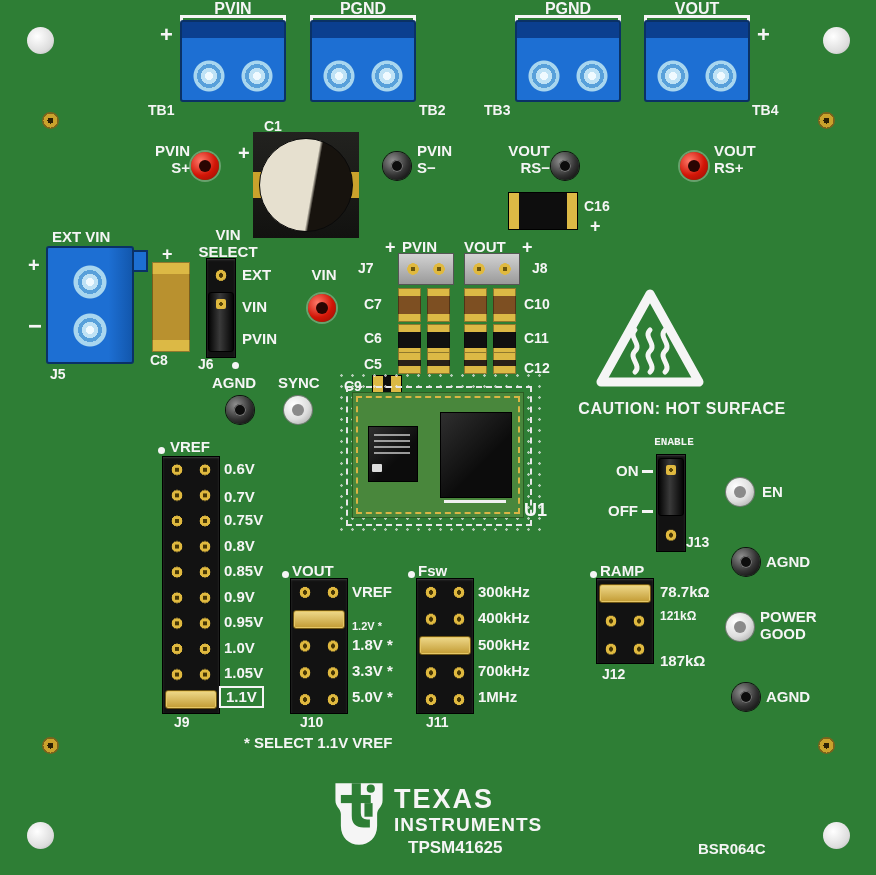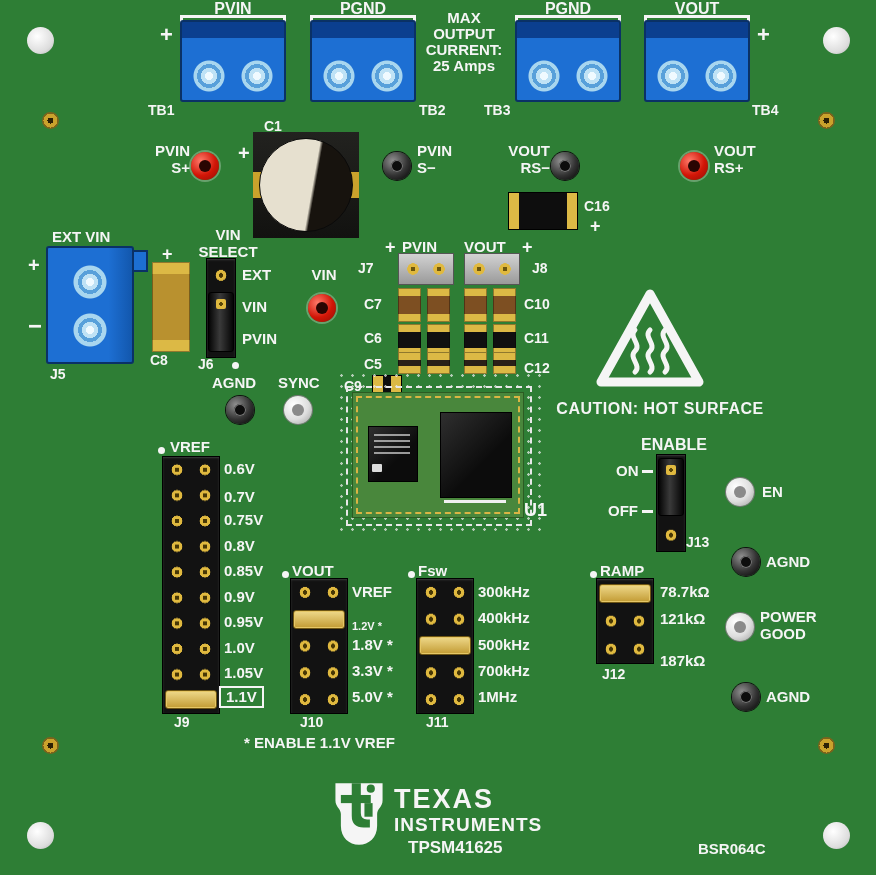--- a/index.html
+++ b/index.html
@@ -104,26 +104,20 @@
   <div class="bracket" style="left:180px;top:15px;width:106px;"></div>
   <div class="lbl" style="left:160px;top:22px;font-size:22px;">+</div>
   <div class="tblock" style="left:180px;top:20px;"></div>
   <div class="lbl" style="left:148px;top:102px;font-size:14px;">TB1</div>
 
   <div class="lbl ctr" style="left:310px;top:0;width:106px;font-size:16px;">PGND</div>
   <div class="bracket" style="left:310px;top:15px;width:106px;"></div>
   <div class="tblock" style="left:310px;top:20px;"></div>
   <div class="lbl" style="left:419px;top:102px;font-size:14px;">TB2</div>
 
-  <div class="lbl ctr blk2" style="left:412px;top:10px;width:104px;font-size:15px;line-height:16px;">
-    <span>MAX</span>
-    <span>OUTPUT</span>
-    <span>CURRENT:</span>
-    <span>25 Amps</span>
-  </div>
 
   <div class="lbl ctr" style="left:515px;top:0;width:106px;font-size:16px;">PGND</div>
   <div class="bracket" style="left:515px;top:15px;width:106px;"></div>
   <div class="tblock" style="left:515px;top:20px;"></div>
   <div class="lbl" style="left:484px;top:102px;font-size:14px;">TB3</div>
 
   <div class="lbl ctr" style="left:644px;top:0;width:106px;font-size:16px;">VOUT</div>
   <div class="bracket" style="left:644px;top:15px;width:106px;"></div>
   <div class="lbl" style="left:757px;top:22px;font-size:22px;">+</div>
   <div class="tblock" style="left:644px;top:20px;"></div>
@@ -225,23 +219,23 @@
   <div class="lbl" style="left:524px;top:500px;font-size:18px;">U1</div>
 
   <svg style="position:absolute;left:594px;top:286px;" width="112" height="104" viewBox="0 0 112 104">
     <path d="M56 8 L105 96 H7 Z" fill="none" stroke="#f5f5f5" stroke-width="9" stroke-linejoin="round"></path>
     <g stroke="#f5f5f5" stroke-width="5" fill="none" stroke-linecap="round">
       <path d="M41 86 c7,-7 -7,-14 0,-21 c7,-7 -7,-14 0,-21"></path>
       <path d="M56 86 c7,-7 -7,-14 0,-21 c7,-7 -7,-14 0,-21"></path>
       <path d="M71 86 c7,-7 -7,-14 0,-21 c7,-7 -7,-14 0,-21"></path>
     </g>
   </svg>
-  <div class="lbl ctr" style="left:550px;top:400px;width:220px;font-size:16px;letter-spacing:.5px;">CAUTION: HOT SURFACE</div>
-
-  <div class="lbl ctr" style="left:636px;top:436px;width:76px;font-size:16px;">ENABLE</div>
+  <div class="lbl ctr" style="left:572px;top:400px;width:220px;font-size:16px;letter-spacing:.5px;">CAUTION: HOT SURFACE</div>
+
+  <div class="lbl ctr" style="left:636px;top:436px;width:76px;font-size:11px;font-family:Liberation Mono, monospace;">ENABLE</div>
   <div class="hdr g1x3" style="left:656px;top:454px;width:28px;height:96px;"></div>
   <div class="jmpv" style="left:658px;top:458px;width:24px;height:56px;"></div>
   <div class="lbl" style="left:616px;top:462px;font-size:15px;">ON</div>
   <div class="tick" style="left:642px;top:470px;width:11px;"></div>
   <div class="lbl" style="left:608px;top:502px;font-size:15px;">OFF</div>
   <div class="tick" style="left:642px;top:510px;width:11px;"></div>
   <div class="lbl" style="left:686px;top:534px;font-size:14px;">J13</div>
 
   <div class="tp wht" style="left:726px;top:478px;"></div>
   <div class="lbl" style="left:762px;top:483px;font-size:15px;">EN</div>
@@ -291,25 +285,25 @@
   <div class="lbl" style="left:478px;top:636px;font-size:15px;">500kHz</div>
   <div class="lbl" style="left:478px;top:662px;font-size:15px;">700kHz</div>
   <div class="lbl" style="left:478px;top:688px;font-size:15px;">1MHz</div>
   <div class="lbl" style="left:426px;top:714px;font-size:14px;">J11</div>
 
   <div class="dot" style="left:590px;top:571px;"></div>
   <div class="lbl" style="left:600px;top:562px;font-size:15px;">RAMP</div>
   <div class="hdr g2x3" style="left:596px;top:578px;width:56px;height:84px;"></div>
   <div class="jmph" style="left:599px;top:584px;width:50px;"></div>
   <div class="lbl" style="left:660px;top:583px;font-size:15px;">78.7kΩ</div>
-  <div class="lbl" style="left:660px;top:610px;font-size:15px;">121kΩ</div>
+  <div class="lbl" style="left:660px;top:610px;font-size:12px;">121kΩ</div>
   <div class="lbl" style="left:660px;top:637px;font-size:15px;margin-top:15px;">187kΩ</div>
   <div class="lbl" style="left:602px;top:666px;font-size:14px;">J12</div>
 
-  <div class="lbl" style="left:244px;top:734px;font-size:15px;">* ENABLE 1.1V VREF</div>
+  <div class="lbl" style="left:244px;top:734px;font-size:15px;">* SELECT 1.1V VREF</div>
 
   <svg style="position:absolute;left:330px;top:780px;" width="58" height="68" viewBox="0 0 64 74">
     <path fill="#f5f5f5" d="M6 3 h52 v19 c0 7 -6 9 -6 15 v13 c0 13 -9 21 -20 21 c-11 0 -20 -8 -20 -21 v-13 c0 -6 -6 -8 -6 -15 z"></path>
     <g fill="#2e7e35">
       <rect x="12" y="16" width="33" height="9"></rect>
       <path d="M24 3 h10 v33 q0 7 7 7 h3 v9 h-7 q-13 0 -13 -13 z"></path>
       <rect x="38" y="25" width="9" height="15"></rect>
       <circle cx="45" cy="9" r="4.5"></circle>
     </g>
   </svg>

